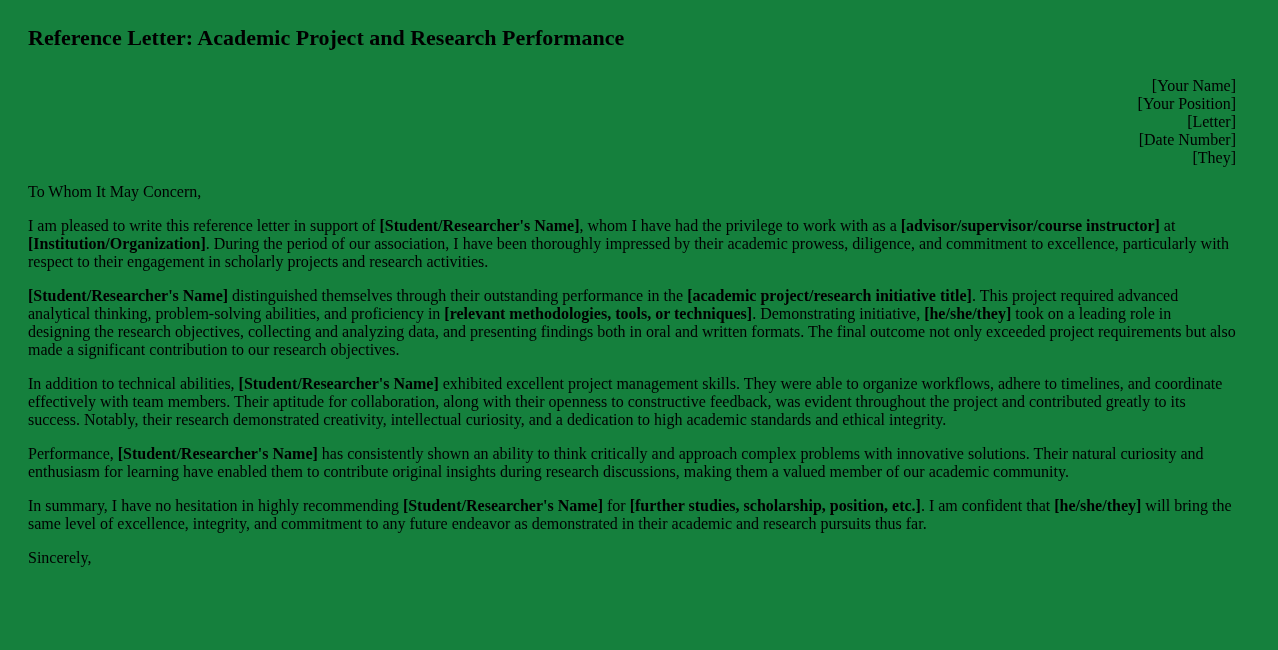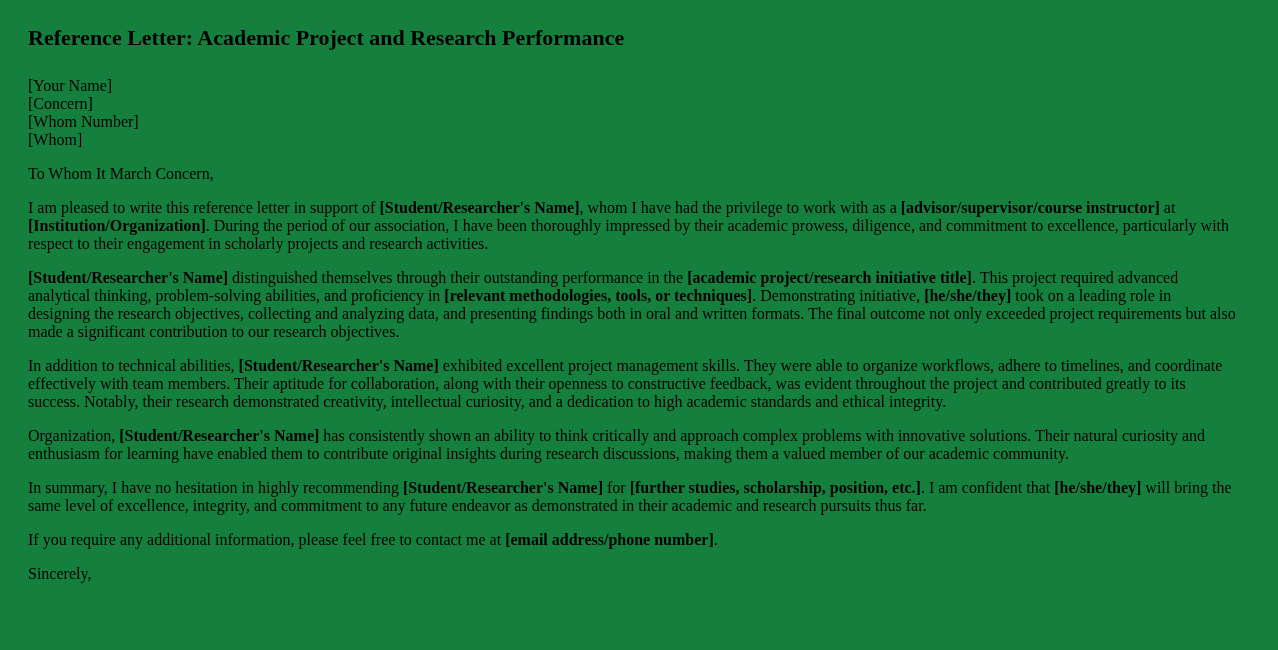--- a/index.html
+++ b/index.html
@@ -31,46 +31,47 @@
     margin: 0 0 27px 0;
   }
   p {
     margin: 16px 0;
   }
   .sender-block {
     margin: 0 0 16px 0;
   }
   .sender-line {
     line-height: 18px;
+    text-align: right;
   }
   strong { font-weight: bold; }
 </style>
 </head>
 <body>
 
 <div class="page">
 
   <h1 class="letter-title">Reference Letter: Academic Project and Research Performance</h1>
 
   <div class="sender-block">
     <div class="sender-line">[Your Name]</div>
-    <div class="sender-line">[Concern]</div>
-    <div class="sender-line">[Whom Number]</div>
-    <div class="sender-line">[Whom]</div>
+    <div class="sender-line">[Your Position]</div>
+    <div class="sender-line">[Letter]</div>
+    <div class="sender-line">[Date Number]</div>
+    <div class="sender-line">[They]</div>
   </div>
 
-  <p>To Whom It March Concern,</p>
+  <p>To Whom It May Concern,</p>
 
   <p><span>I am pleased to write this reference letter in support of </span><strong>[Student/Researcher's Name]</strong><span>, whom I have had the privilege to work with as a </span><strong>[advisor/supervisor/course instructor]</strong><span> at </span><strong>[Institution/Organization]</strong><span>. During the period of our association, I have been thoroughly impressed by their academic prowess, diligence, and commitment to excellence, particularly with respect to their engagement in scholarly projects and research activities.</span></p>
 
   <p><strong>[Student/Researcher's Name]</strong><span> distinguished themselves through their outstanding performance in the </span><strong>[academic project/research initiative title]</strong><span>. This project required advanced analytical thinking, problem-solving abilities, and proficiency in </span><strong>[relevant methodologies, tools, or techniques]</strong><span>. Demonstrating initiative, </span><strong>[he/she/they]</strong><span> took on a leading role in designing the research objectives, collecting and analyzing data, and presenting findings both in oral and written formats. The final outcome not only exceeded project requirements but also made a significant contribution to our research objectives.</span></p>
 
   <p><span>In addition to technical abilities, </span><strong>[Student/Researcher's Name]</strong><span> exhibited excellent project management skills. They were able to organize workflows, adhere to timelines, and coordinate effectively with team members. Their aptitude for collaboration, along with their openness to constructive feedback, was evident throughout the project and contributed greatly to its success. Notably, their research demonstrated creativity, intellectual curiosity, and a dedication to high academic standards and ethical integrity.</span></p>
 
-  <p><span>Organization, </span><strong>[Student/Researcher's Name]</strong><span> has consistently shown an ability to think critically and approach complex problems with innovative solutions. Their natural curiosity and enthusiasm for learning have enabled them to contribute original insights during research discussions, making them a valued member of our academic community.</span></p>
+  <p><span>Performance, </span><strong>[Student/Researcher's Name]</strong><span> has consistently shown an ability to think critically and approach complex problems with innovative solutions. Their natural curiosity and enthusiasm for learning have enabled them to contribute original insights during research discussions, making them a valued member of our academic community.</span></p>
 
   <p><span>In summary, I have no hesitation in highly recommending </span><strong>[Student/Researcher's Name]</strong><span> for </span><strong>[further studies, scholarship, position, etc.]</strong><span>. I am confident that </span><strong>[he/she/they]</strong><span> will bring the same level of excellence, integrity, and commitment to any future endeavor as demonstrated in their academic and research pursuits thus far.</span></p>
 
-  <p><span>If you require any additional information, please feel free to contact me at </span><strong>[email address/phone number]</strong><span>.</span></p>
 
   <p>Sincerely,</p>
 
 </div>
 
 </body></html>

